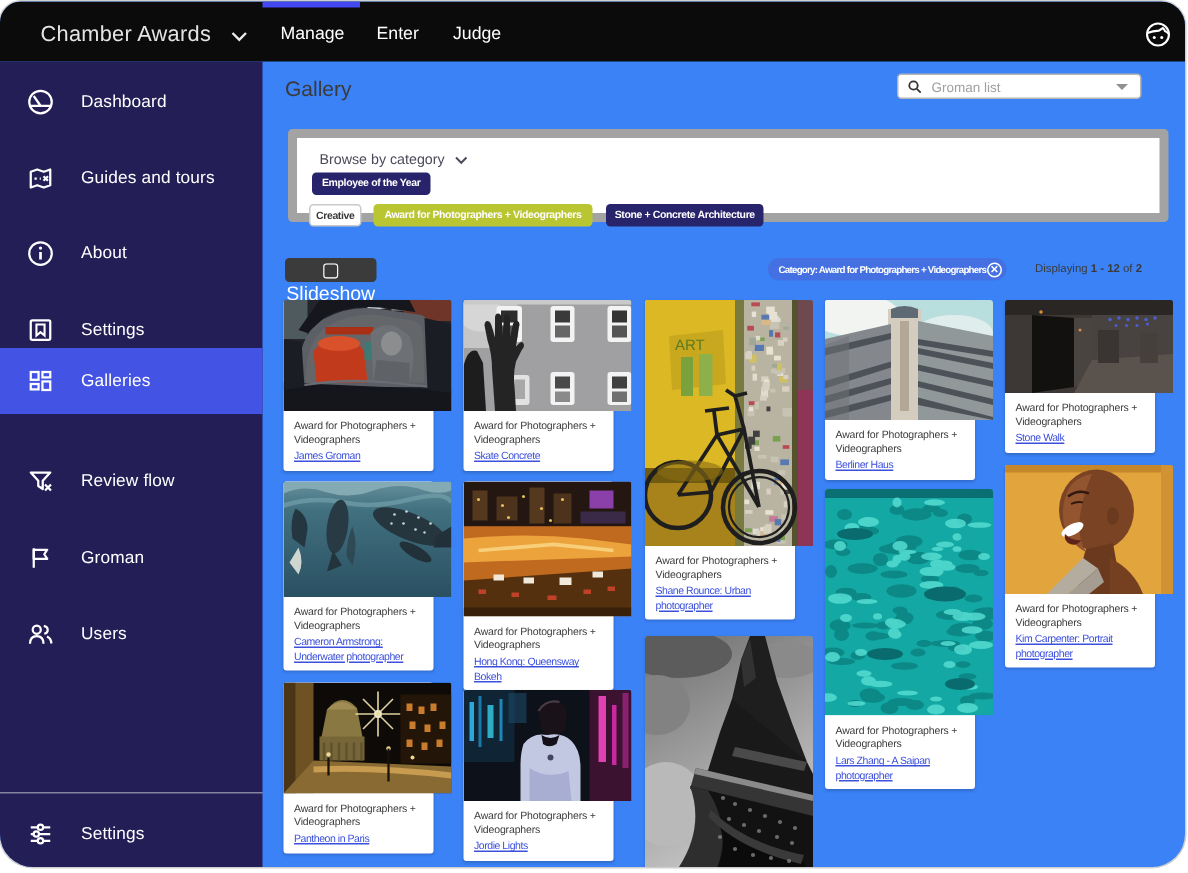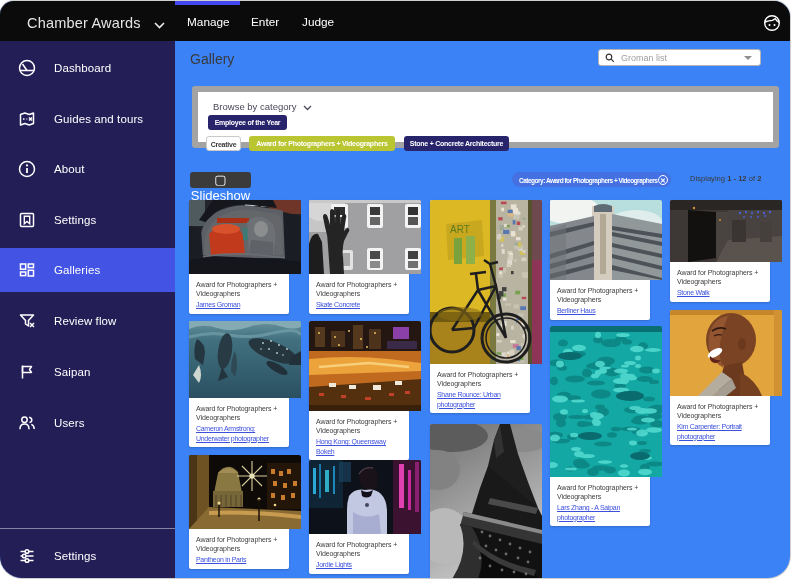--- a/index.html
+++ b/index.html
@@ -97,42 +97,42 @@
         </svg>
         <span>Guides and tours</span>
       </div>
     <div class="sitem" style="top:157px">
         <svg width="18" height="18" viewBox="0 0 18 18">
           <rect x="2.5" y="2.5" width="13" height="13" rx="1" fill="none" stroke="#fff" stroke-width="1.5"></rect>
           <path d="M6.3 5.3 L11.7 5.3 L11.7 12.7 L9 10.4 L6.3 12.7 Z" fill="none" stroke="#fff" stroke-width="1.4"></path>
         </svg>
         <span>Settings</span>
       </div>
-    <div class="sitem active" style="top:207px">
+    <div class="sitem active" style="top:191px">
         <svg width="18" height="18" viewBox="0 0 18 18">
           <rect x="2.5" y="3" width="5.2" height="5.2" fill="none" stroke="#fff" stroke-width="1.5"></rect>
           <rect x="10.3" y="3" width="5.2" height="3.6" fill="none" stroke="#fff" stroke-width="1.5"></rect>
           <rect x="2.5" y="11" width="5.2" height="3.6" fill="none" stroke="#fff" stroke-width="1.5"></rect>
           <rect x="10.3" y="9.3" width="5.2" height="5.7" fill="none" stroke="#fff" stroke-width="1.5"></rect>
         </svg>
         <span>Galleries</span>
       </div>
     <div class="sitem" style="top:258px">
         <svg width="18" height="18" viewBox="0 0 18 18">
           <path d="M2.5 3 L15.5 3 L10.5 8.5 L10.5 14 L7.5 12 L7.5 8.5 Z" fill="none" stroke="#fff" stroke-width="1.5" stroke-linejoin="round"></path>
           <path d="M12 11 L16 15 M16 11 L12 15" stroke="#fff" stroke-width="1.5"></path>
         </svg>
         <span>Review flow</span>
       </div>
     <div class="sitem" style="top:309px">
         <svg width="18" height="18" viewBox="0 0 18 18">
           <path d="M4.5 2.5 L4.5 15.5" stroke="#fff" stroke-width="1.5"></path>
           <path d="M4.5 3.5 L13.5 3.5 L11.5 6.5 L13.5 9.5 L4.5 9.5 Z" fill="none" stroke="#fff" stroke-width="1.5" stroke-linejoin="round"></path>
         </svg>
-        <span>Saipan</span>
+        <span>Groman</span>
       </div>
     <div class="sitem" style="top:360px">
         <svg width="18" height="18" viewBox="0 0 18 18">
           <circle cx="6.5" cy="5.8" r="2.7" fill="none" stroke="#fff" stroke-width="1.5"></circle>
           <path d="M2 15.2 C2 11.6 4 10 6.5 10 C9 10 11 11.6 11 15.2" fill="none" stroke="#fff" stroke-width="1.5"></path>
           <path d="M11.2 3.3 C12.8 3.6 13.8 4.7 13.8 6 C13.8 7.3 12.8 8.3 11.5 8.5 M13.3 10.4 C15.3 11.1 16.2 12.8 16.2 15" fill="none" stroke="#fff" stroke-width="1.5"></path>
         </svg>
         <span>Users</span>
       </div>
     <div id="sep"></div>

